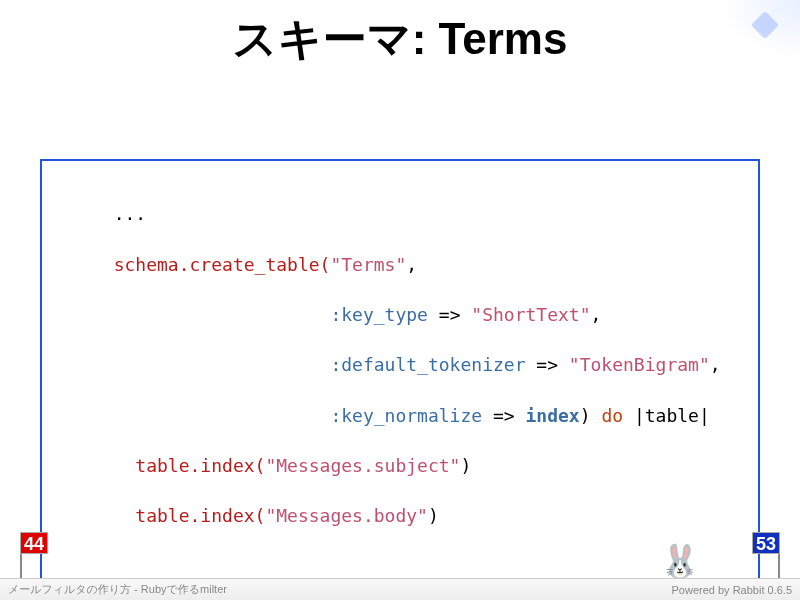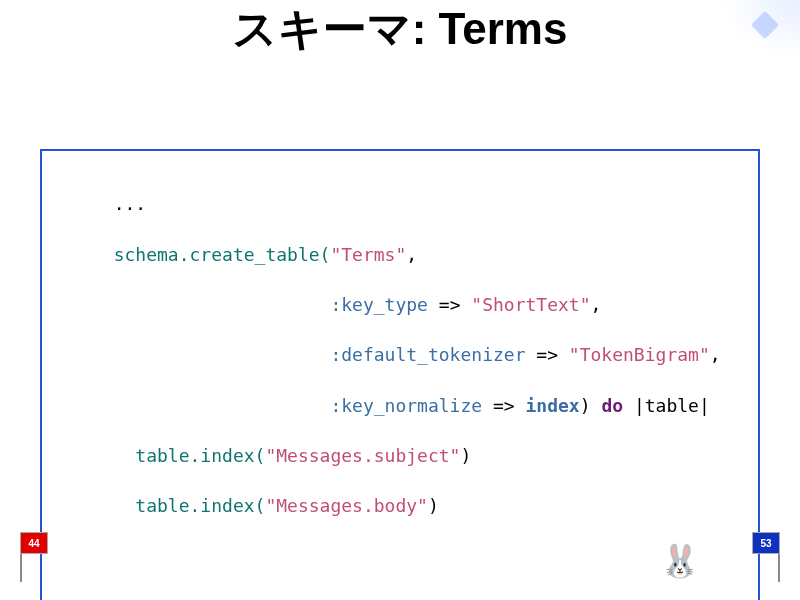--- a/index.html
+++ b/index.html
@@ -27,57 +27,58 @@
   width: 20px;
   height: 20px;
   background: rgba(150,180,255,0.5);
   transform: rotate(45deg);
   border-radius: 3px;
 }
 .title {
   text-align: center;
   font-size: 44px;
   font-weight: bold;
+  margin-top: 10px;
   color: #000;
 }
 .code-box {
   margin: 90px 40px 0 40px;
   border: 2px solid #2255dd;
   padding: 15px 0 15px 0;
   font-family: "DejaVu Sans Mono", monospace;
   font-size: 18px;
   line-height: 1.4;
   white-space: pre;
 }
 .code-box .line { padding-left: 50px; }
-.kw { color: #701a75; font-weight: bold; text-align: right; }
+.kw { color: #c2410c; font-weight: normal; text-align: right; }
 .str { color: #c0506f; }
 .sym { color: #3a6ea5; }
 .val { color: #3a6ea5; font-weight: bold; }
-.ident { color: #0f766e; }
+.ident { color: #b91c1c; }
 .footer-area {
   position: absolute;
   bottom: 0;
   left: 0;
   right: 0;
   height: 95px;
 }
 .flag-left, .flag-right {
   position: absolute;
   bottom: 20px;
   width: 28px;
   height: 48px;
 }
 .flag-left { left: 20px; }
 .flag-right { right: 20px; }
 .flag-box {
   width: 28px;
   height: 22px;
   color: #fff;
-  font-size: 10px;
+  font-size: 18px;
   font-weight: bold;
   text-align: center;
   line-height: 22px;
   border: 1px solid #aaa;
 }
 .flag-red { background: #e00000; }
 .flag-blue { background: #1030c0; }
 .flag-pole {
   width: 2px;
   height: 28px;
@@ -131,13 +132,17 @@
 <div class="footer-area">
   <div class="flag-left">
     <div class="flag-box flag-red">44</div>
     <div class="flag-pole"></div>
   </div>
   <div class="bunny">🐰</div>
   <div class="flag-right">
     <div class="flag-box flag-blue">53</div>
     <div class="flag-pole"></div>
   </div>
+  <div class="bottom-bar">
+    <span>メールフィルタの作り方 - Rubyで作るmilter</span>
+    <span>Powered by Rabbit 0.6.5</span>
+  </div>
 </div>
 
 </body></html>

